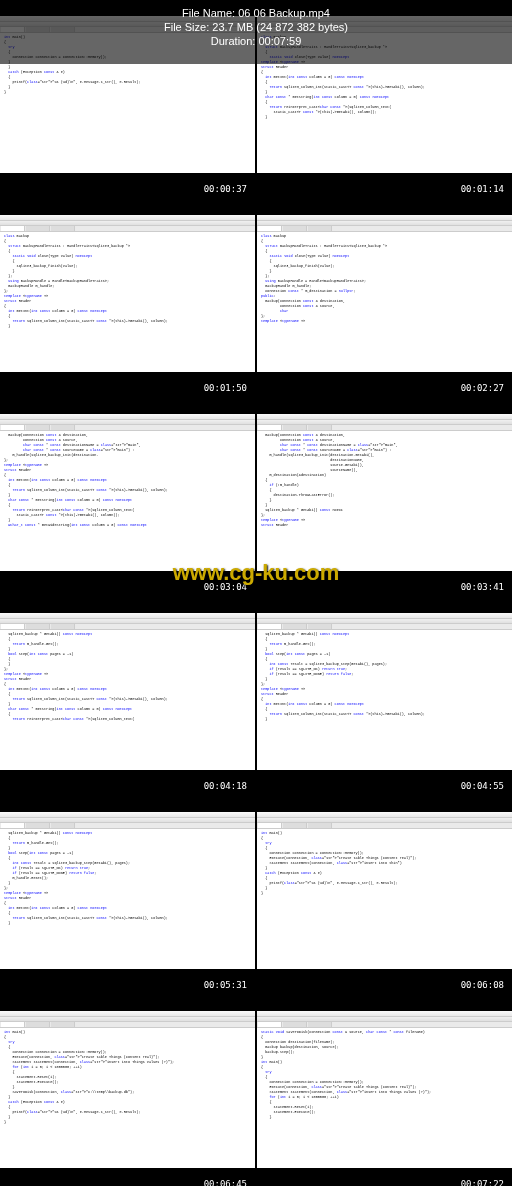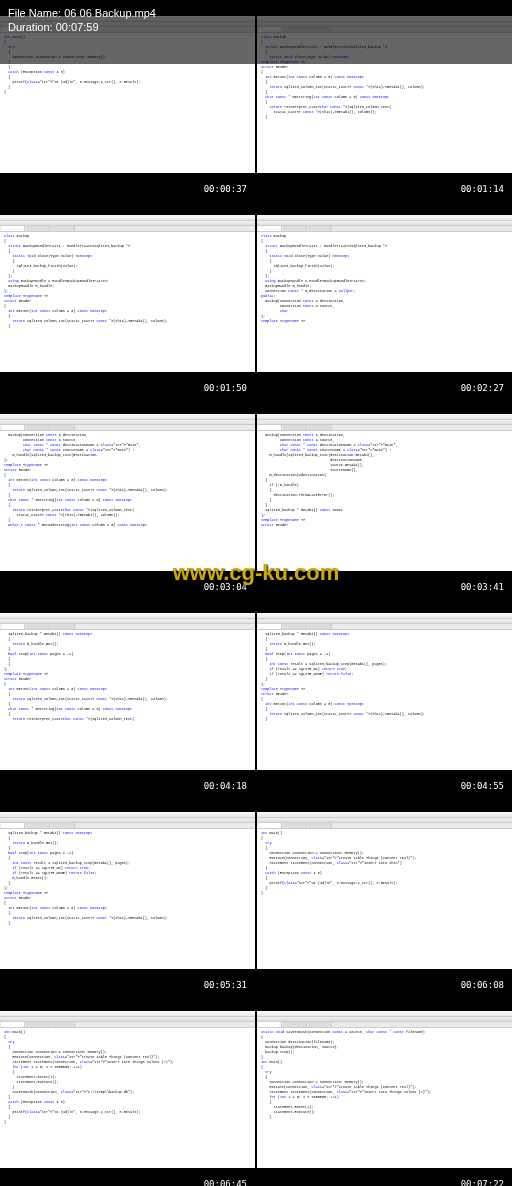--- a/index.html
+++ b/index.html
@@ -19,20 +19,21 @@
     right: 0;
     height: 64px;
     background: rgba(0,0,0,0.6);
     padding: 6px 8px;
     z-index: 10;
   }
   .header-line {
     font-size: 11px;
     line-height: 14px;
     color: #fff;
+    text-align: center;
   }
   .player-label {
     position: absolute;
     top: 6px;
     right: 10px;
     font-size: 22px;
     font-weight: bold;
     color: rgba(255,255,255,0.5);
     letter-spacing: 1px;
   }
@@ -141,20 +142,24 @@
 </style>
 </head>
 <body>
 
 <div class="header">
   <div class="header-line">
     <span>File Name:</span>
     <span>06 06 Backup.mp4</span>
   </div>
   <div class="header-line">
+    <span>File Size:</span>
+    <span>23.7 MB (24 872 382 bytes)</span>
+  </div>
+  <div class="header-line">
     <span>Duration:</span>
     <span>00:07:59</span>
   </div>
 </div>
 
 <div class="grid" id="thumb-grid">
     <div class="thumb">
       <div class="letterbox-top"></div>
       <div class="ide">
         <div class="ide-menubar"></div>

